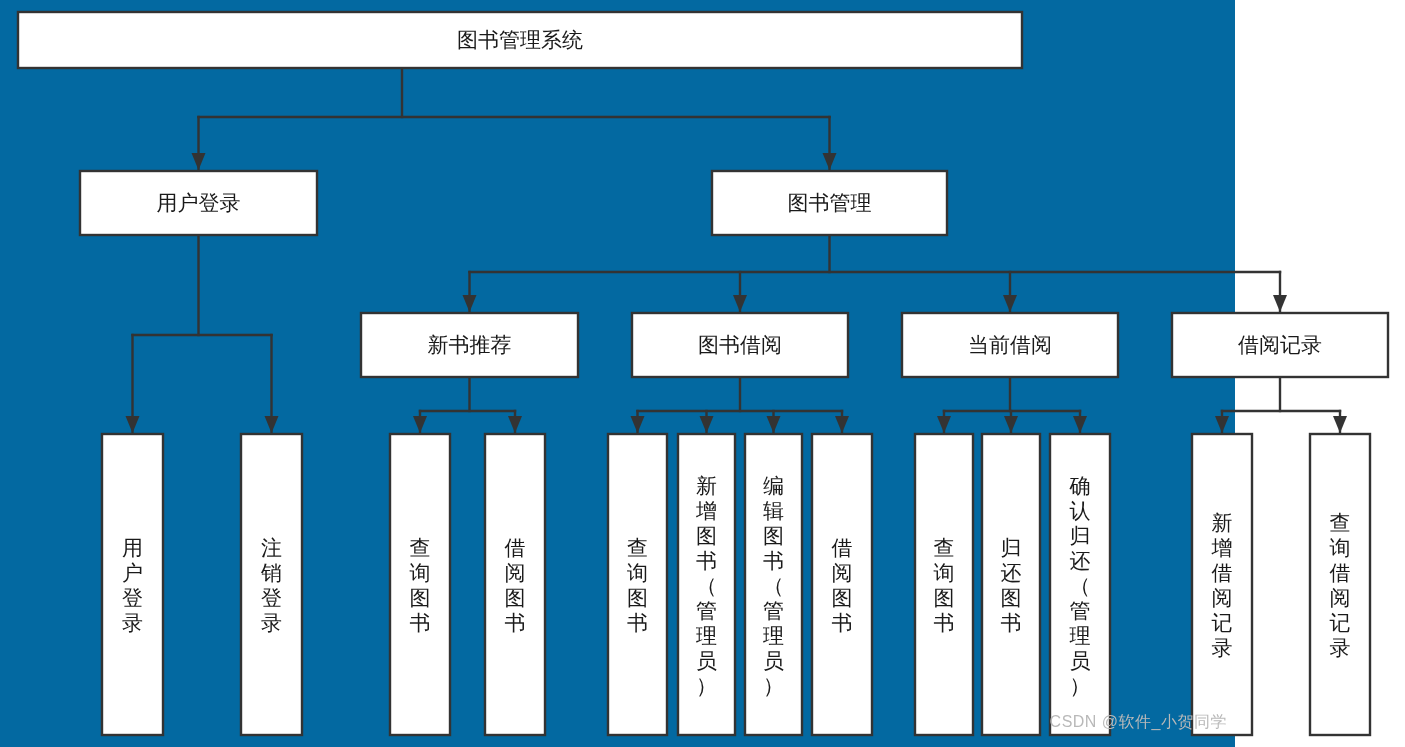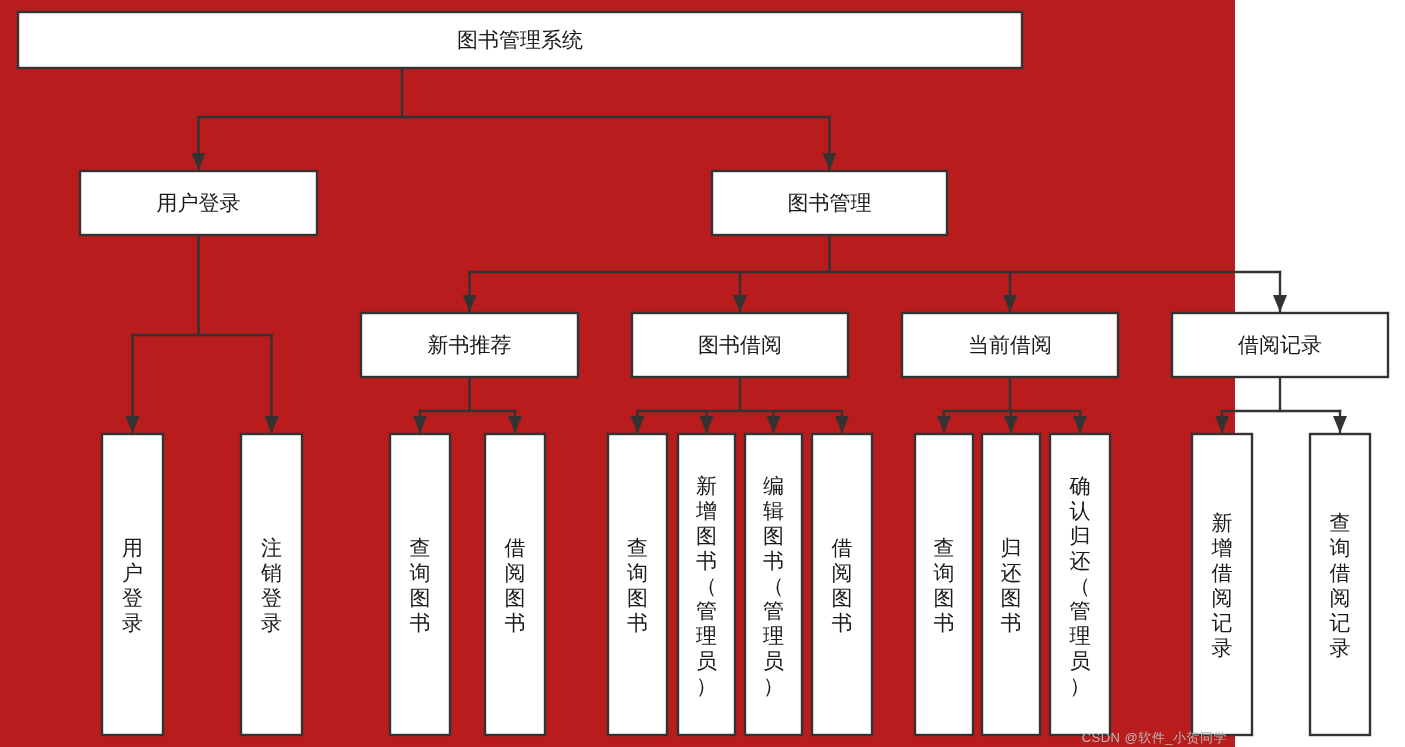--- a/index.html
+++ b/index.html
@@ -10,21 +10,21 @@
   body {
     width: 1405px;
     height: 747px;
     font-family: "Liberation Sans", "DejaVu Sans", sans-serif;
     overflow: hidden;
   }
   #diagram-root {
     position: relative;
     width: 1235px;
     height: 747px;
-    background: #b91c1c;
+    background: #0369a1;
   }
   svg.diagram-canvas {
     position: absolute;
     left: 0;
     top: 0;
     width: 1405px;
     height: 747px;
     display: block;
   }
   .node-box {
@@ -51,23 +51,23 @@
   }
   .node-label-v {
     font-family: "Liberation Sans", "DejaVu Sans", sans-serif;
     font-size: 21px;
     fill: #1a1a1a;
     text-anchor: middle;
   }
   .watermark {
     position: absolute;
     right: 8px;
-    bottom: 0;
-    font-family: "Liberation Sans", "DejaVu Sans", sans-serif;
-    font-size: 13px;
+    bottom: 14px;
+    font-family: "Liberation Sans", "DejaVu Sans", sans-serif;
+    font-size: 16px;
     color: #b9b9b9;
     letter-spacing: 0.5px;
     white-space: nowrap;
     user-select: none;
   }
 </style>
 </head>
 <body>
 
 <div id="diagram-root">

